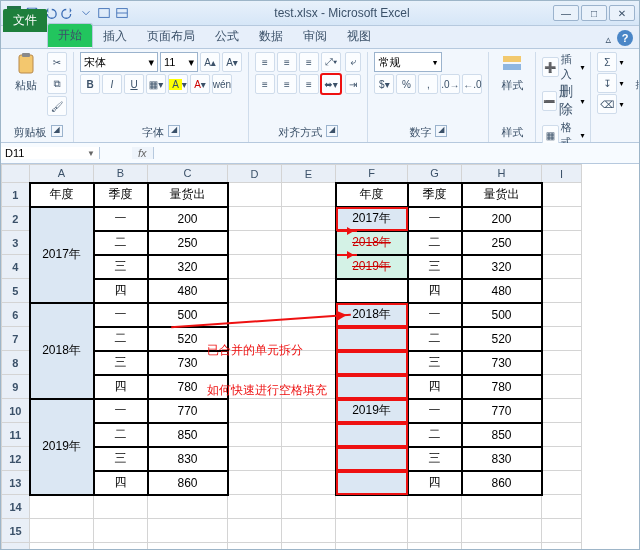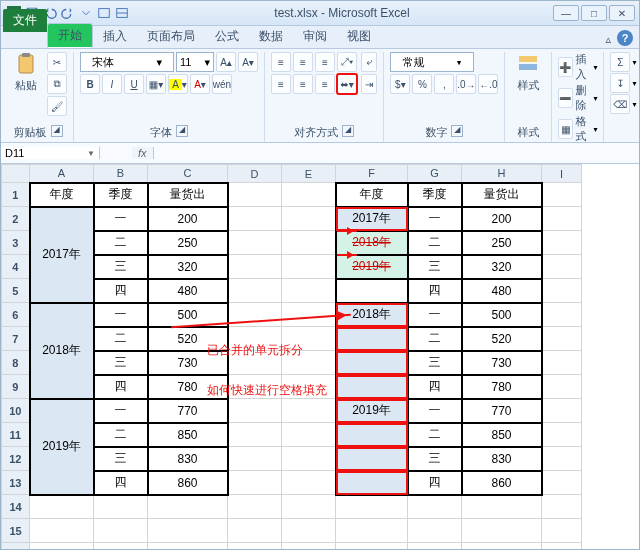--- a/index.html
+++ b/index.html
@@ -24,21 +24,21 @@
   .group:last-child{border-right:none;}
   .grp-body{flex:1;display:flex;gap:4px;align-items:flex-start;}
   .grp-label{font-size:11px;color:#3b5169;text-align:center;padding-top:2px;display:flex;justify-content:center;gap:4px;}
   .grp-label .launcher{width:10px;height:10px;border:1px solid #9bb3cd;font-size:8px;line-height:8px;color:#3b5169;}
   .bigbtn{width:34px;display:flex;flex-direction:column;align-items:center;gap:2px;cursor:pointer;font-size:11px;color:#3b5169;text-align:right;}
   .bigbtn .bic{width:24px;height:24px;}
   .col{display:flex;flex-direction:column;gap:2px;}
   .row{display:flex;gap:2px;align-items:center;}
   .sb{width:18px;height:18px;border:1px solid #cfdceb;background:#fbfdff;border-radius:2px;display:flex;align-items:center;justify-content:center;font-size:10px;color:#3b5169;cursor:pointer;}
   .sb.w{width:auto;padding:0 3px;}
-  .fontname{width:70px;height:18px;border:1px solid #9bb3cd;background:#fff;padding:0 11px;font-size:11px;display:flex;align-items:center;justify-content:space-between;}
+  .fontname{width:70px;height:18px;border:1px solid #9bb3cd;background:#fff;padding:0 3px;font-size:11px;display:flex;align-items:center;justify-content:space-between;}
   .fontsize{width:30px;height:18px;border:1px solid #9bb3cd;background:#fff;padding:0 3px;font-size:11px;display:flex;align-items:center;justify-content:space-between;}
   .redbox{outline:2px solid #e11;outline-offset:-1px;}
   
   .fbar{height:20px;border-bottom:1px solid #b6c9de;display:flex;align-items:center;background:#f7fbff;gap:32px;}
   .namebox{width:90px;border-right:1px solid #b6c9de;display:flex;align-items:center;padding:0 4px;background:#fff;justify-content:space-between;}
   .namebox .dd{font-size:8px;color:#666;}
   .fxarea{display:flex;align-items:center;border-right:1px solid #b6c9de;padding:0 6px;color:#666;background:#eef4fb;}
   .formula-input{flex:1;background:#fff;}
   
   .grid-wrap{flex:1;overflow:auto;background:#fff;position:relative;}
@@ -240,21 +240,21 @@
     <div class="group">
       <div class="grp-body">
         <div class="col" style="gap:1px;">
           <div class="row">
               <span class="sb">➕</span>
               <span style="font-size:11px;color:#3b5169;">插入</span>
               <span style="font-size:8px;">▾</span>
             </div>
           <div class="row">
               <span class="sb">➖</span>
-              <span style="font-size:11px;color:#3b5169;">删除</span>
+              <span style="font-size:14px;color:#3b5169;">删除</span>
               <span style="font-size:8px;">▾</span>
             </div>
           <div class="row">
               <span class="sb">▦</span>
               <span style="font-size:11px;color:#3b5169;">格式</span>
               <span style="font-size:8px;">▾</span>
             </div>
         </div>
       </div>
       <div class="grp-label">

